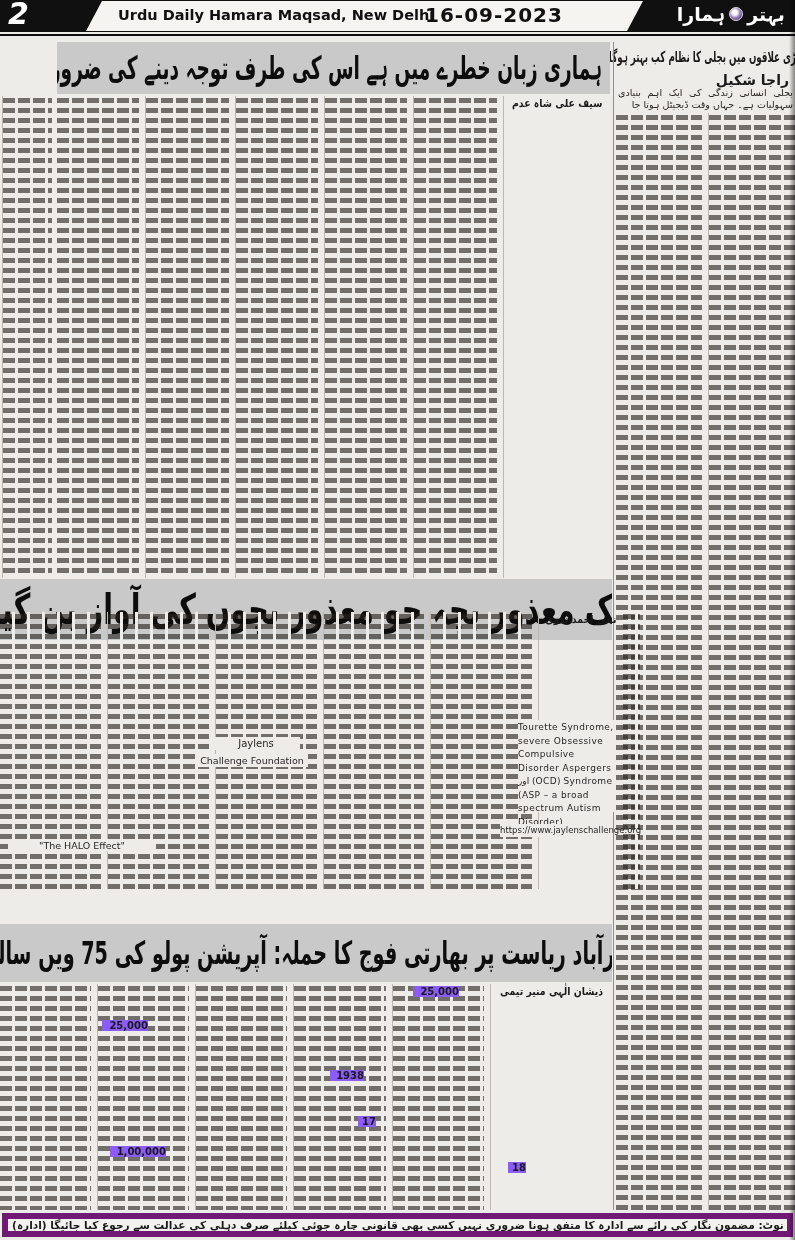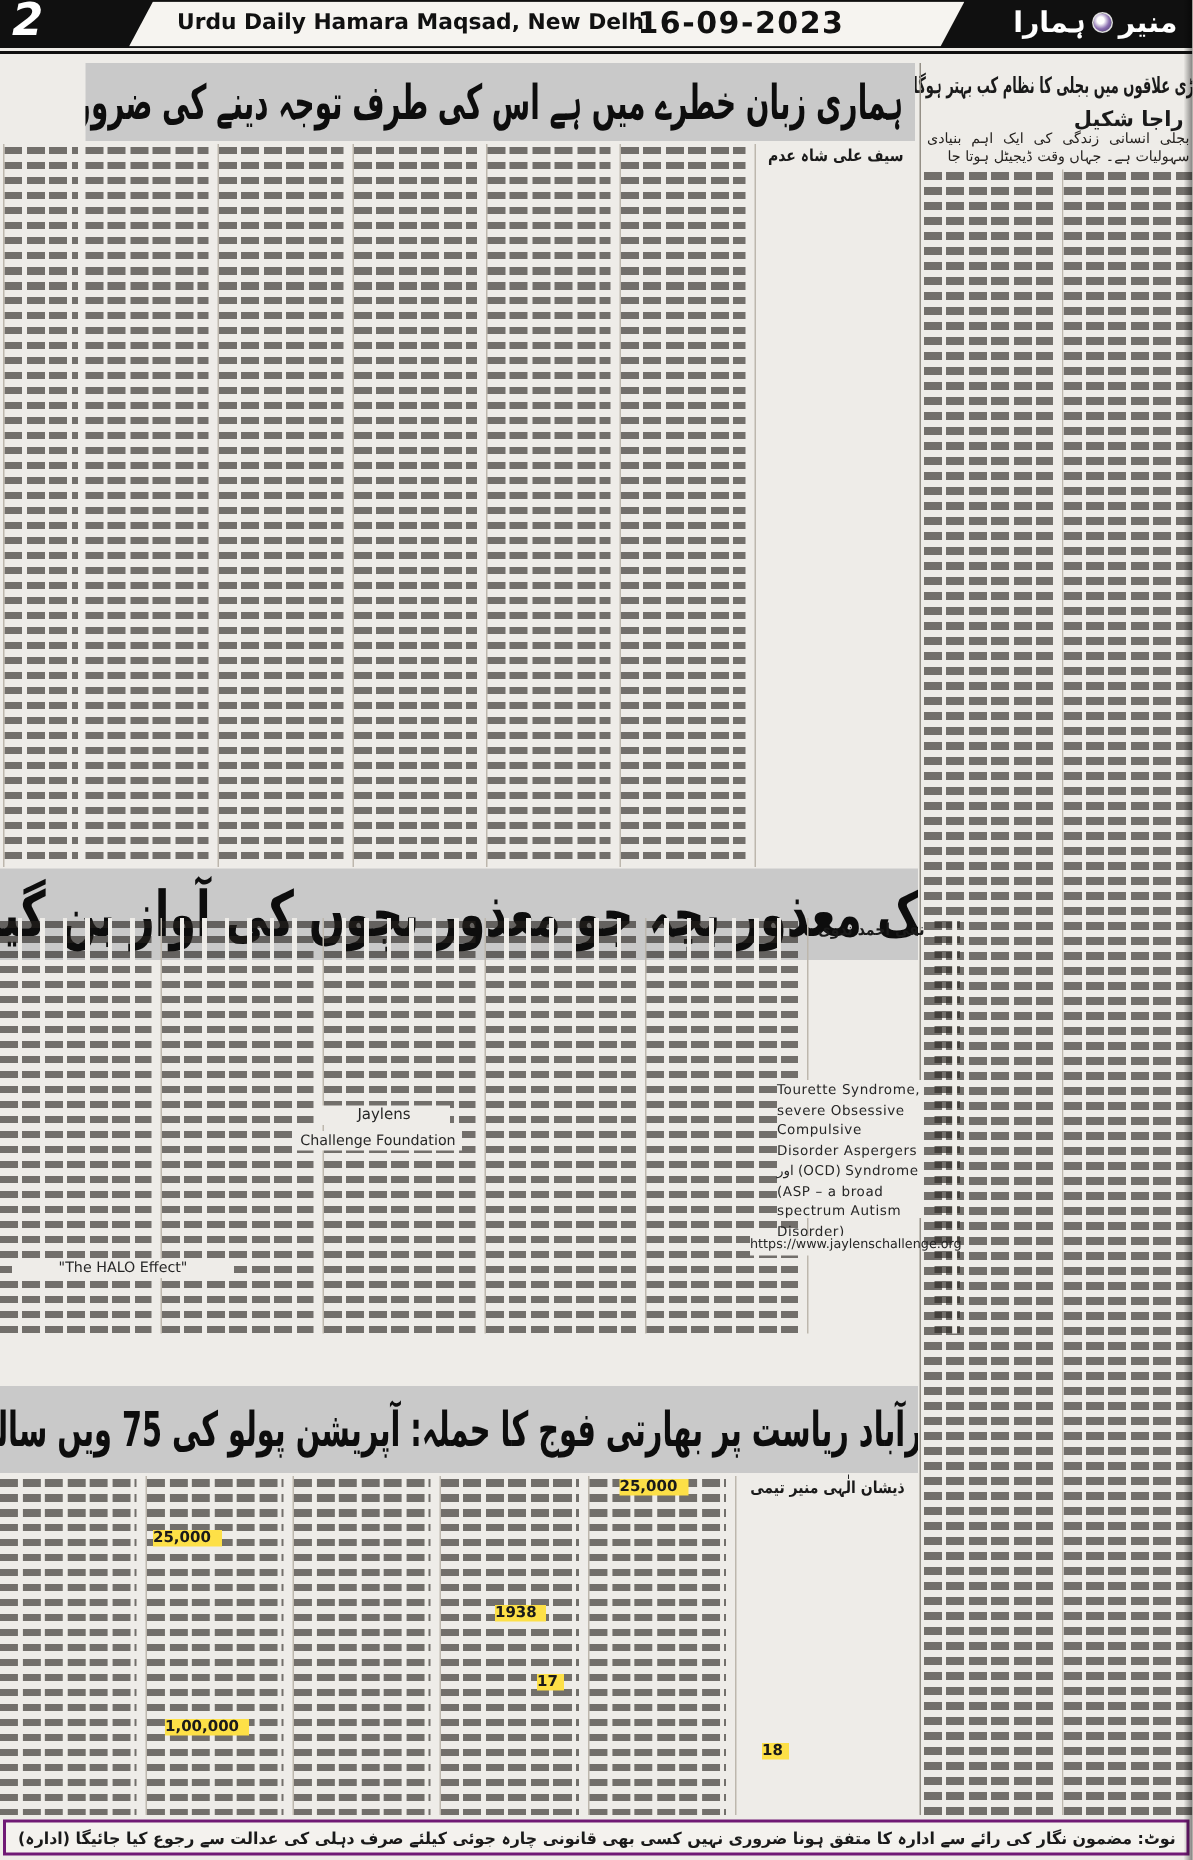--- a/index.html
+++ b/index.html
@@ -51,33 +51,33 @@
   .byline { font-weight:700; font-size:11px; text-align:center; white-space:nowrap; padding:1px 0 3px; transform:scaleX(.85); }
 
   .narrowcol { position:absolute; border-left:1px solid #bdb7ad; }
 
   
   .frag {
     position:absolute; background:#eeece8; color:#262626;
     font-size:9.5px; line-height:13px; text-align:center;
   }
   .frag.block { text-align:left; letter-spacing:.4px; line-height:13.5px; padding:1px 0; }
-  .fig { position:absolute; background:#fde047; font-weight:700; font-size:10px; text-align:left; }
+  .fig { position:absolute; background:#8b5cf6; font-weight:700; font-size:10px; text-align:right; }
 
   
   .sb-headline { position:absolute; left:616px; top:44px; width:179px; height:26px; display:flex; align-items:center; justify-content:center; }
   .sb-headline span { font-size:15px; font-weight:700; white-space:nowrap; transform:scaleX(.58); }
   .sb-byline { position:absolute; left:616px; top:72px; width:179px; font-weight:700; font-size:14px; text-align:right; padding-right:6px; }
   .sb-lead { position:absolute; left:618px; top:87px; width:175px; font-size:9.5px; line-height:11.5px; text-align:justify; direction:rtl; color:#262320; }
   .divider-v { position:absolute; background:#948f86; width:1px; }
 
   
   .note {
     position:absolute; left:2px; top:1213px; width:791px; height:24px;
-    border:2px solid #701a75; background:#f4f2ee;
+    border:6px solid #701a75; background:#f4f2ee;
     display:flex; align-items:center; justify-content:center; overflow:hidden;
   }
   .note span { font-weight:700; font-size:11px; white-space:nowrap; transform:scaleX(.96); }
 
   .edge-shadow {
     position:absolute; right:0; top:0; width:6px; height:1240px;
     background:linear-gradient(to right, rgba(0,0,0,0), rgba(0,0,0,.45));
   }
 </style>
 </head>
@@ -86,21 +86,21 @@
 <div class="page">
 
   <header class="masthead">
     <div class="mh-white"></div>
     <span class="page-num">2</span>
     <span class="paper-name">Urdu Daily Hamara Maqsad, New Delhi</span>
     <span class="edition-date">16-09-2023</span>
     <div class="logo">
       <span>ہمارا</span>
       <span class="logo-emblem"></span>
-      <span>منیر</span>
+      <span>بہتر</span>
     </div>
   </header>
   <div class="mh-rule"></div>
 
   <section>
     <div class="sb-headline">
       <span dir="rtl">پہاڑی علاقوں میں بجلی کا نظام کب بہتر ہوگا؟</span>
     </div>
     <div class="sb-byline" dir="rtl">راجا شکیل</div>
     <div class="sb-lead">بجلی انسانی زندگی کی ایک اہم بنیادی سہولیات ہے۔ جہاں وقت ڈیجیٹل ہوتا جا</div>

